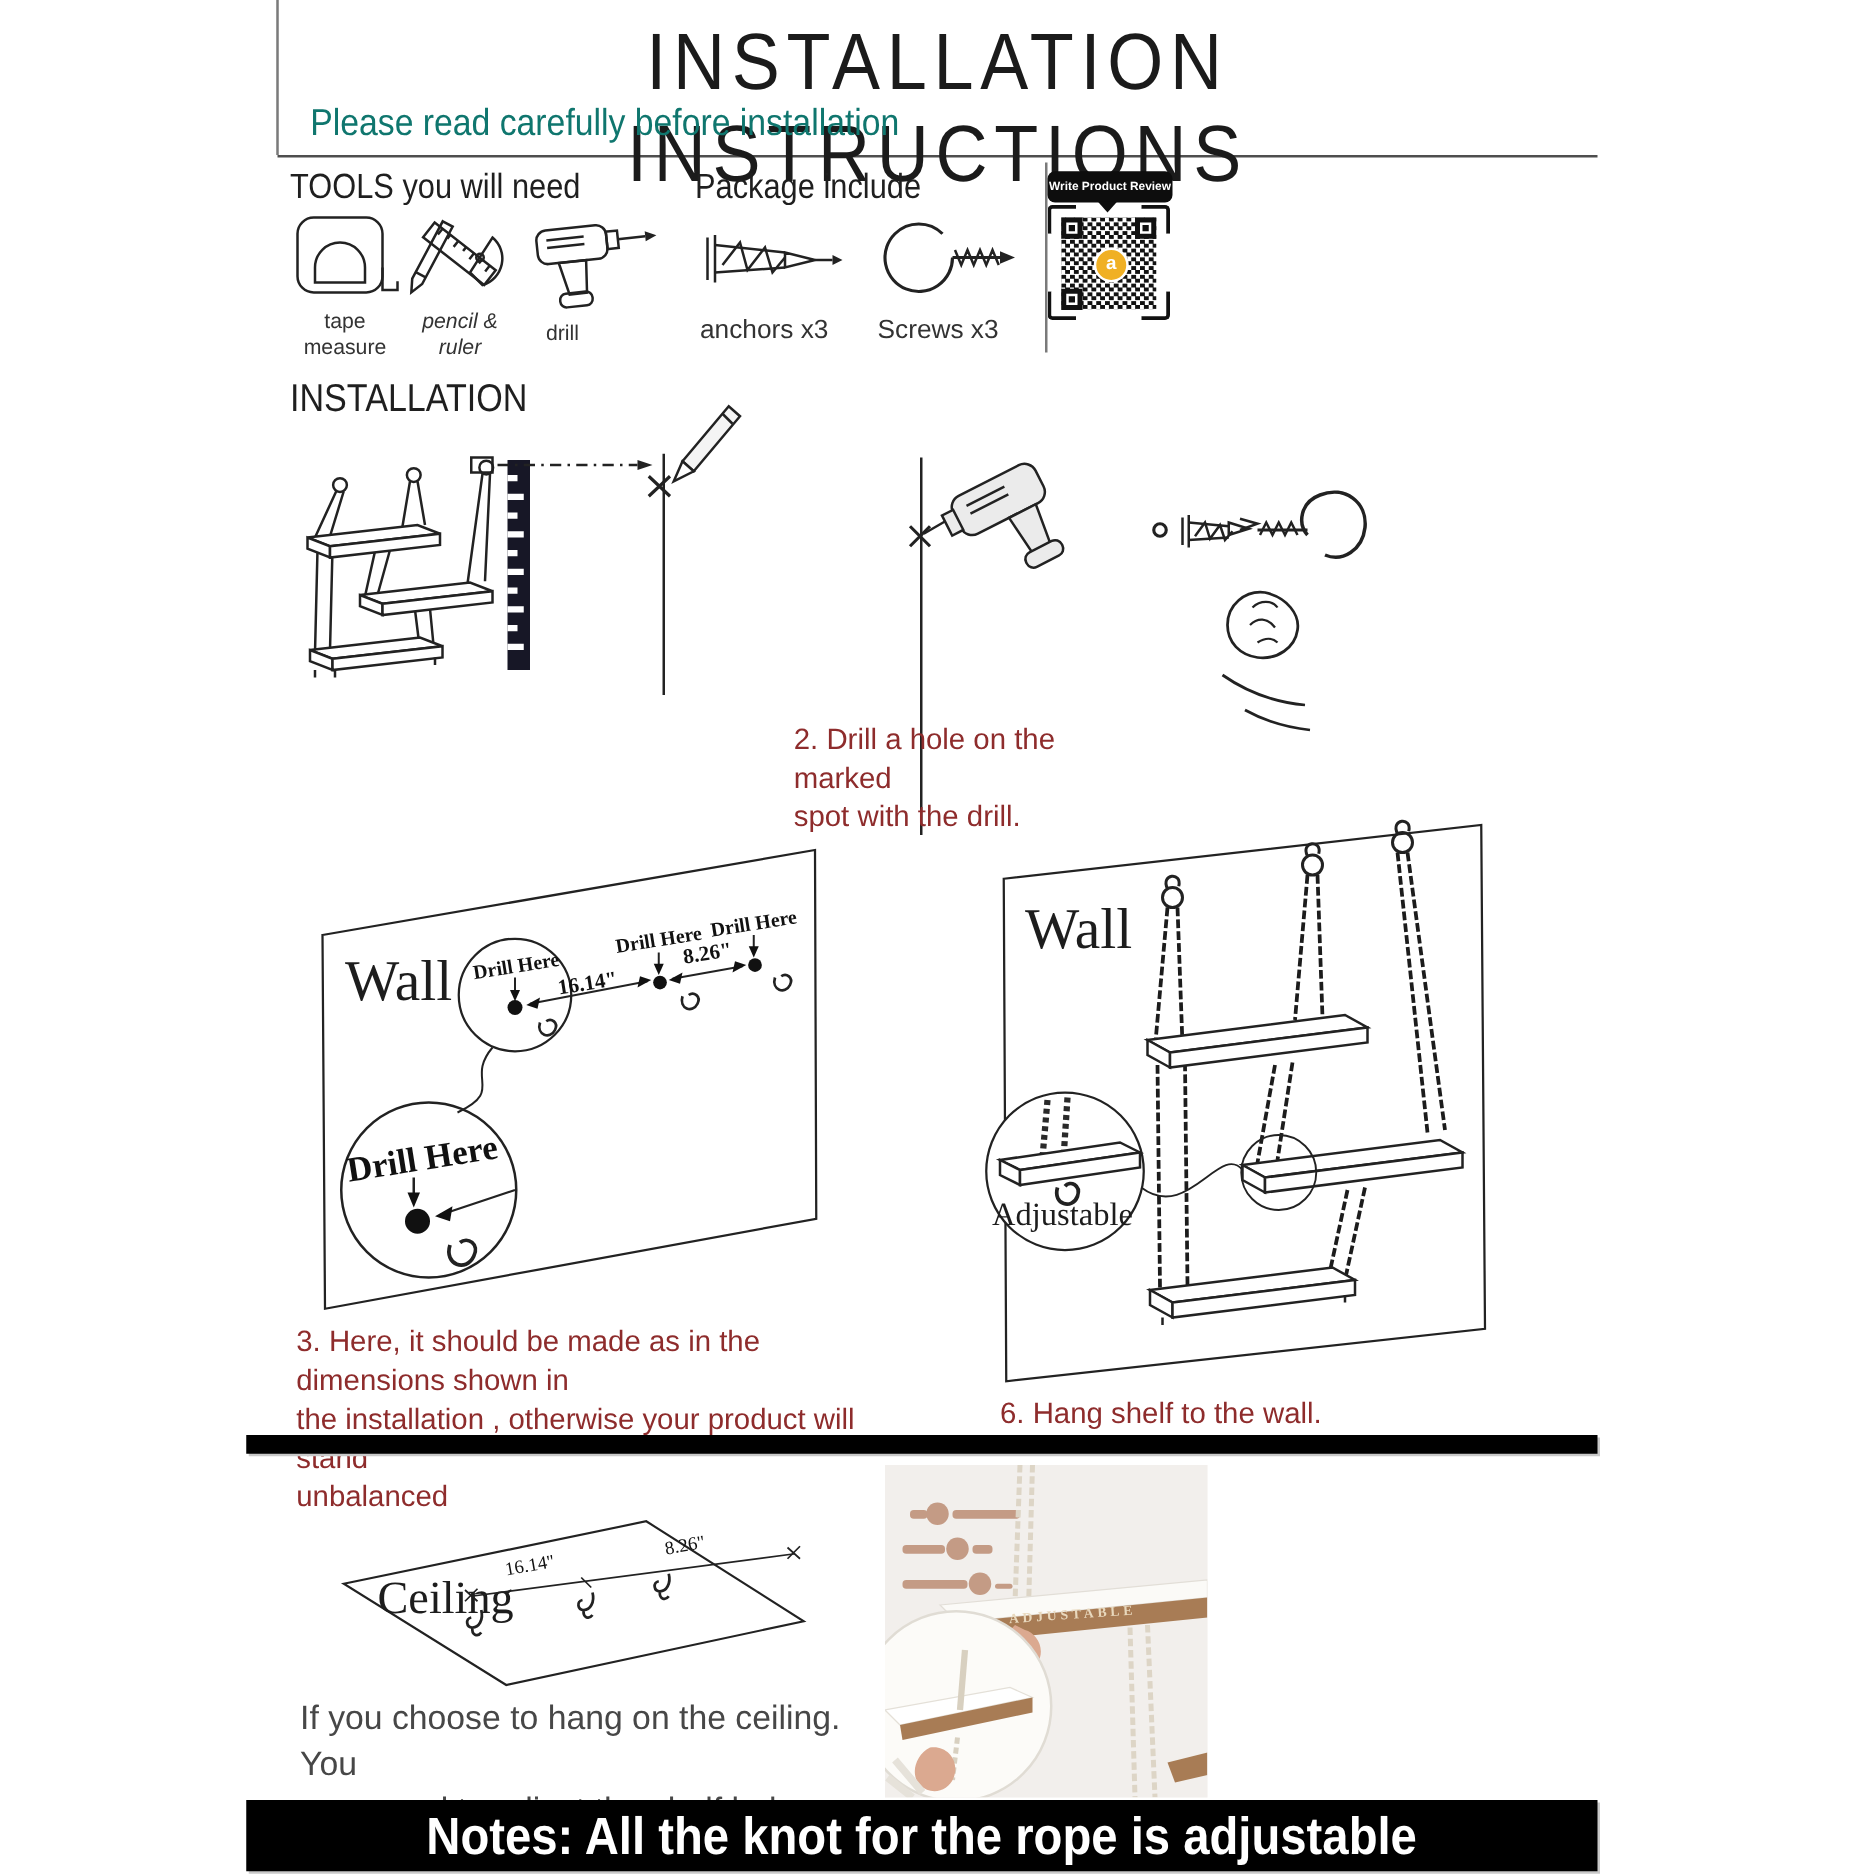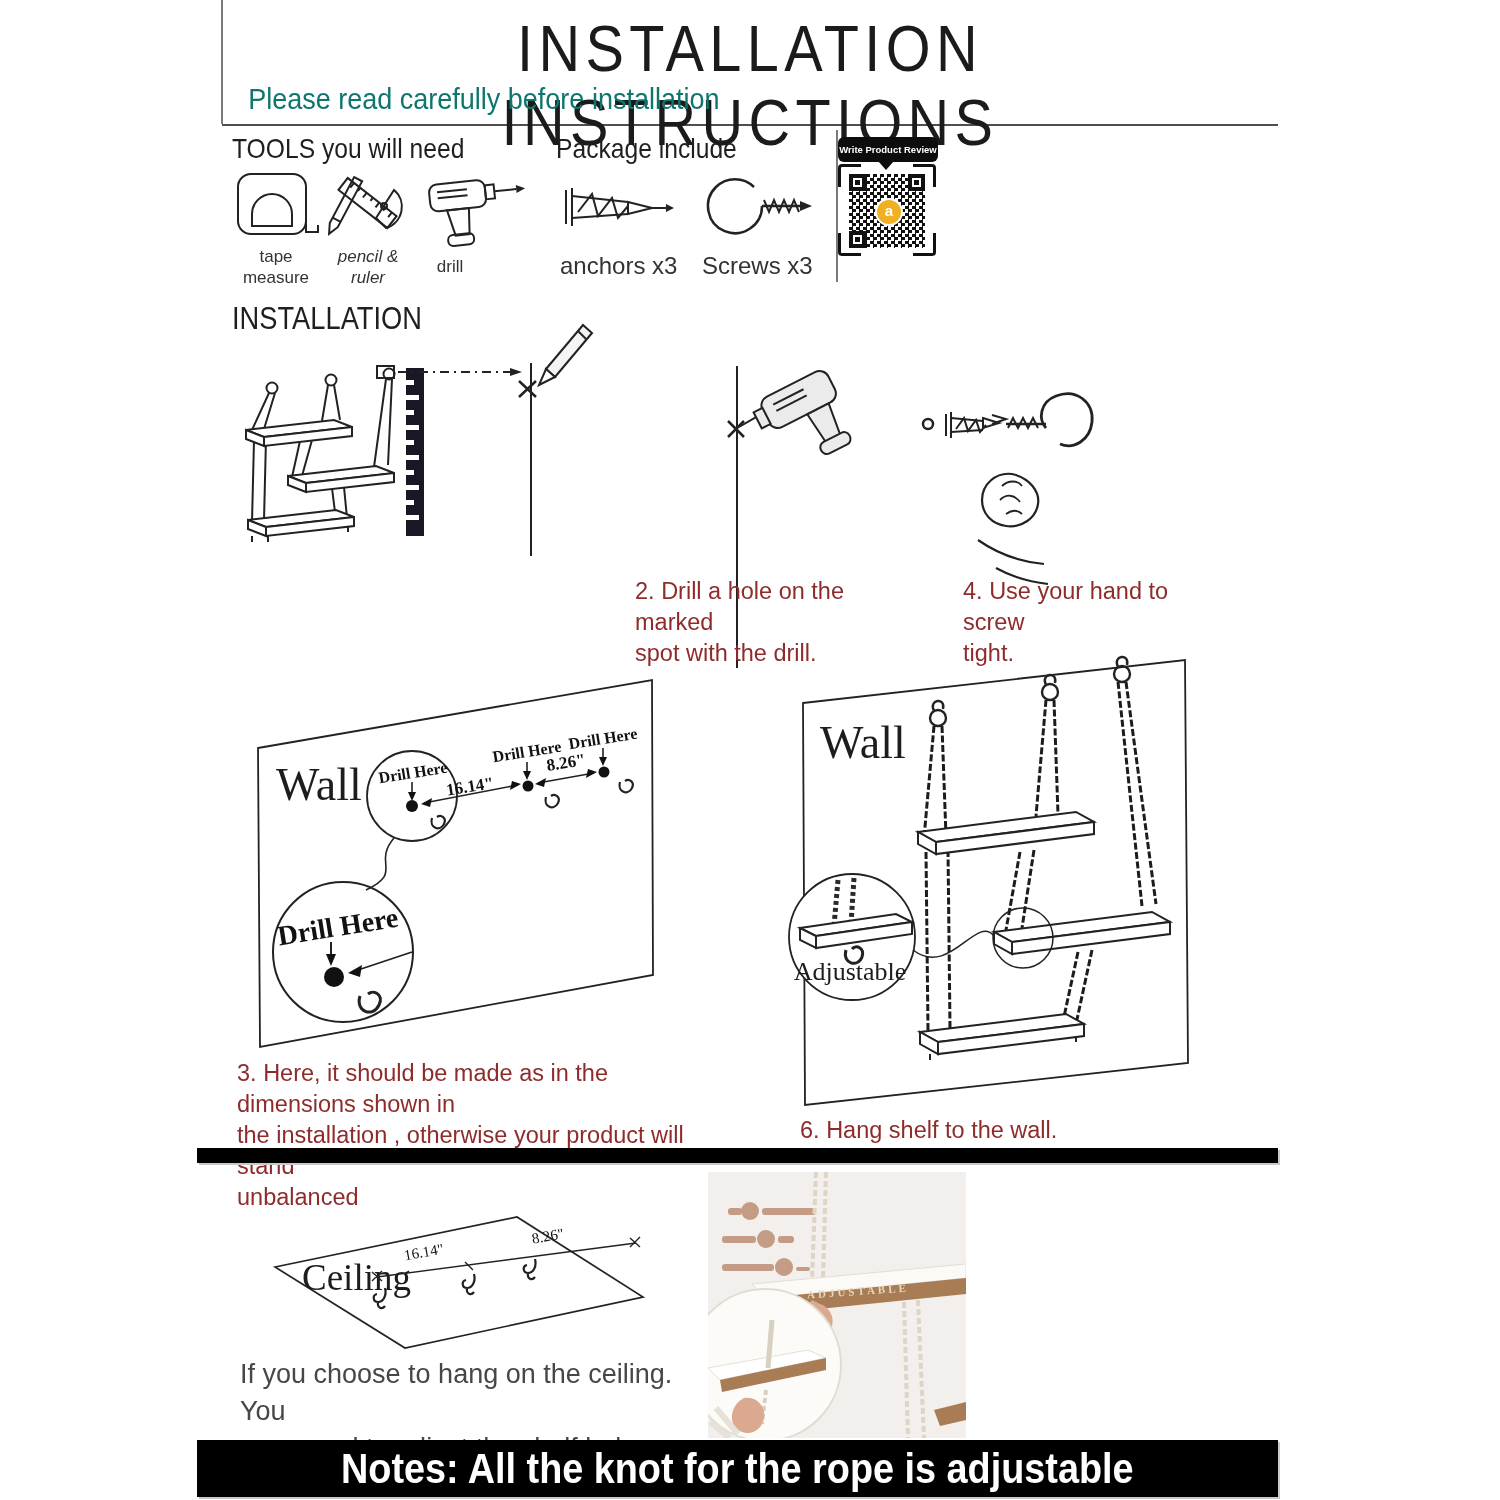--- a/index.html
+++ b/index.html
@@ -6,21 +6,21 @@
   .page{position:relative;width:1500px;height:1500px;background:#ffffff;overflow:hidden;
         font-family:"Liberation Sans",sans-serif;color:#222;}
   .abs{position:absolute;}
   .cx{display:inline-block;transform:scaleX(.88);transform-origin:0 50%;}
   .cxc{display:inline-block;transform:scaleX(.9);transform-origin:50% 50%;}
   .pre{white-space:pre-line;}
   .title{width:1056px;text-align:center;font-size:64px;letter-spacing:6px;word-spacing:16px;color:#1b1b1b;}
   .subtitle{width:1056px;text-align:left;font-size:30px;color:#0f766e;}
   .sec-h{font-size:28px;color:#1f1f1f;}
   .tool-lab{font-size:17px;text-align:center;color:#333;line-height:21px;}
-  .pkg-lab{font-size:24px;color:#333;}
+  .pkg-lab{font-size:21px;color:#333;}
   .step{font-size:23.5px;line-height:31px;}
   .note-side{font-size:31px;line-height:41.5px;}
   .ceil-note{font-size:27px;line-height:37px;color:#474747;}
   .review{font-size:19.5px;line-height:27.5px;color:#3d3d3d;text-align:center;}
   .qr-bubble{background:#0d0d0d;color:#fff;border-radius:6px;font-size:9.5px;line-height:25px;
              text-align:center;font-weight:bold;}
   .qr-tri{width:0;height:0;border-left:8px solid transparent;border-right:8px solid transparent;
           border-top:9px solid #0d0d0d;}
   .qr-grid{background:conic-gradient(#111 90deg,#fff 90deg 180deg,#111 180deg 270deg,#fff 270deg);
            background-size:7px 7px;}
@@ -300,22 +300,20 @@
       <g stroke-width="2.2">
         <path d="M385 1288 c2 8 -2 14 -7 14 c-5 0 -6 -7 -1 -8 M378 1302 c-1 6 4 8 7 4"></path>
         <path d="M474 1274 c2 8 -2 14 -7 14 c-5 0 -6 -7 -1 -8 M467 1288 c-1 6 4 8 7 4"></path>
         <path d="M535 1259 c2 8 -2 14 -7 14 c-5 0 -6 -7 -1 -8 M528 1273 c-1 6 4 8 7 4"></path>
       </g>
     </g>
   </svg>
 
   <div class="abs step pre red" style="left:635px;top:576px;width:290px;">2. Drill a hole on the marked
 spot with the drill.</div>
-  <div class="abs step pre red" style="left:963px;top:576px;width:260px;">4. Use your hand to screw
-tight.</div>
   <div class="abs step pre red" style="left:237px;top:1058px;width:470px;">3. Here, it should be made as in the dimensions shown in
 the installation , otherwise your product will stand
 unbalanced</div>
   <div class="abs step red" style="left:800px;top:1115px;">6. Hang shelf to the wall.</div>
 
   <div class="abs band" style="left:197px;top:1148px;width:1081px;height:15px;"></div>
 
   <div class="abs ceil-note pre" style="left:240px;top:1356px;width:470px;">If you choose to hang on the ceiling. You
 may need to adjust the shelf balance.</div>
 

